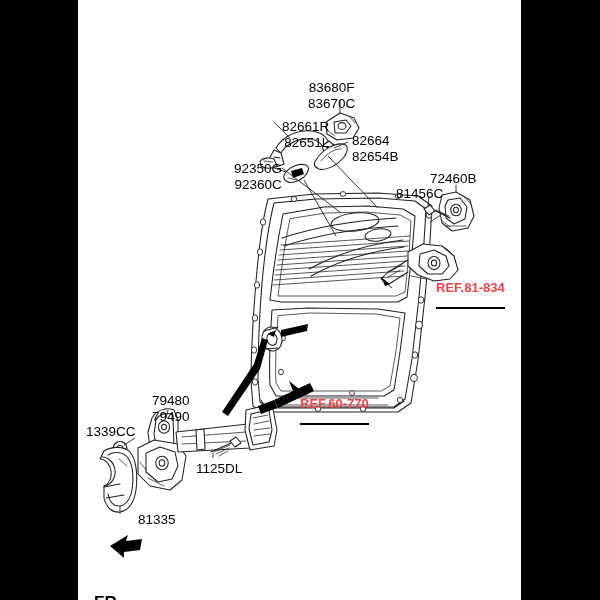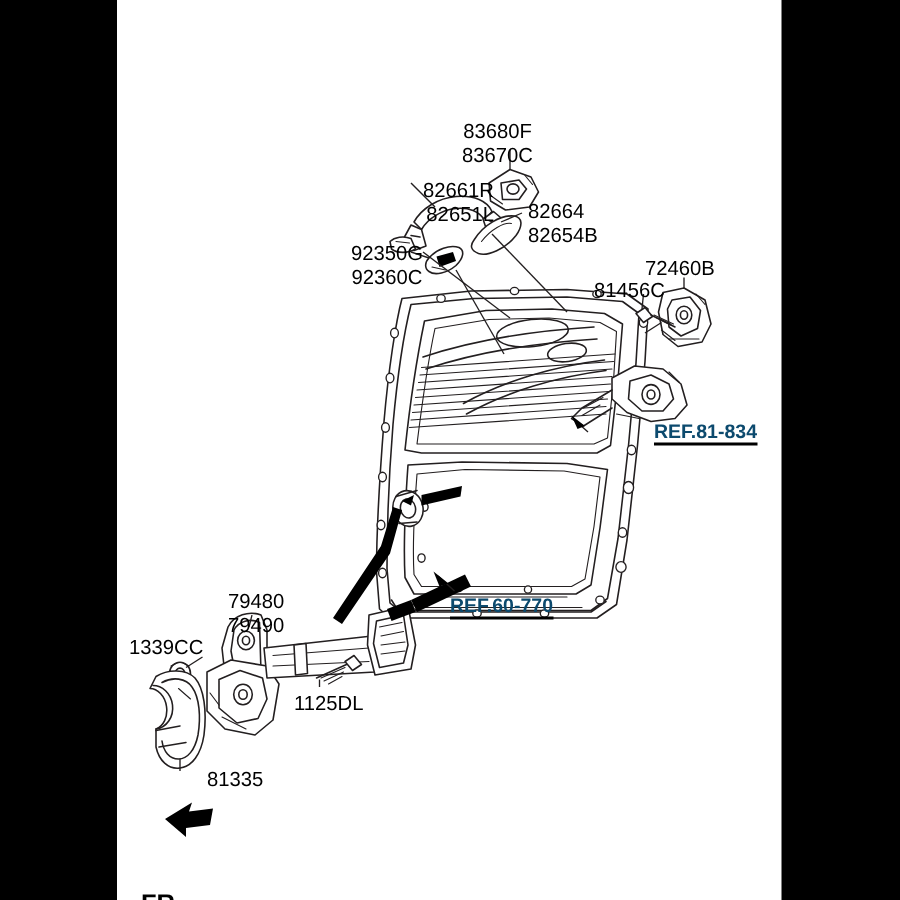--- a/index.html
+++ b/index.html
@@ -40,24 +40,24 @@
     color: #000000;
     white-space: nowrap;
     letter-spacing: 0px;
     line-height: 15px;
   }
   .lbl-ref {
     position: absolute;
     font-family: "Liberation Sans", sans-serif;
     font-size: 13px;
     font-weight: bold;
-    color: #0c4a6e;
+    color: #ef4444;
     white-space: nowrap;
     border-bottom: 2px solid #000000;
-    padding-bottom: 0px;
+    padding-bottom: 12px;
     line-height: 14px;
   }
   .lbl-fr {
     position: absolute;
     font-family: "Liberation Sans", sans-serif;
     font-size: 17px;
     font-weight: bold;
     color: #000000;
     white-space: nowrap;
   }

